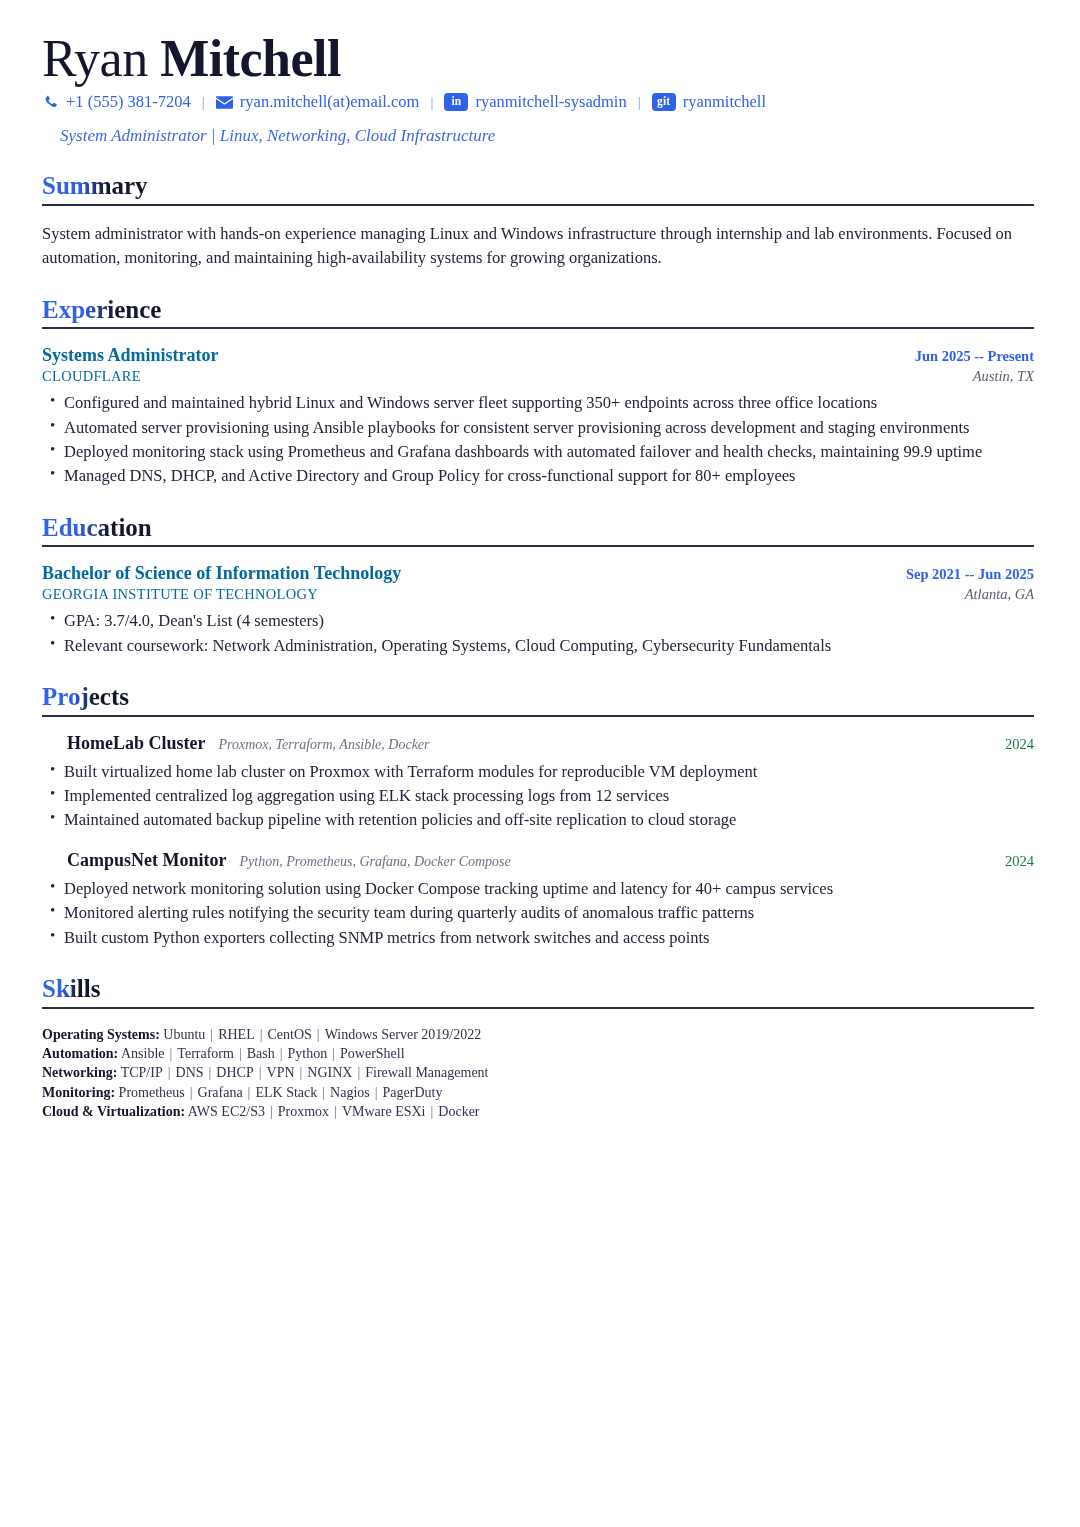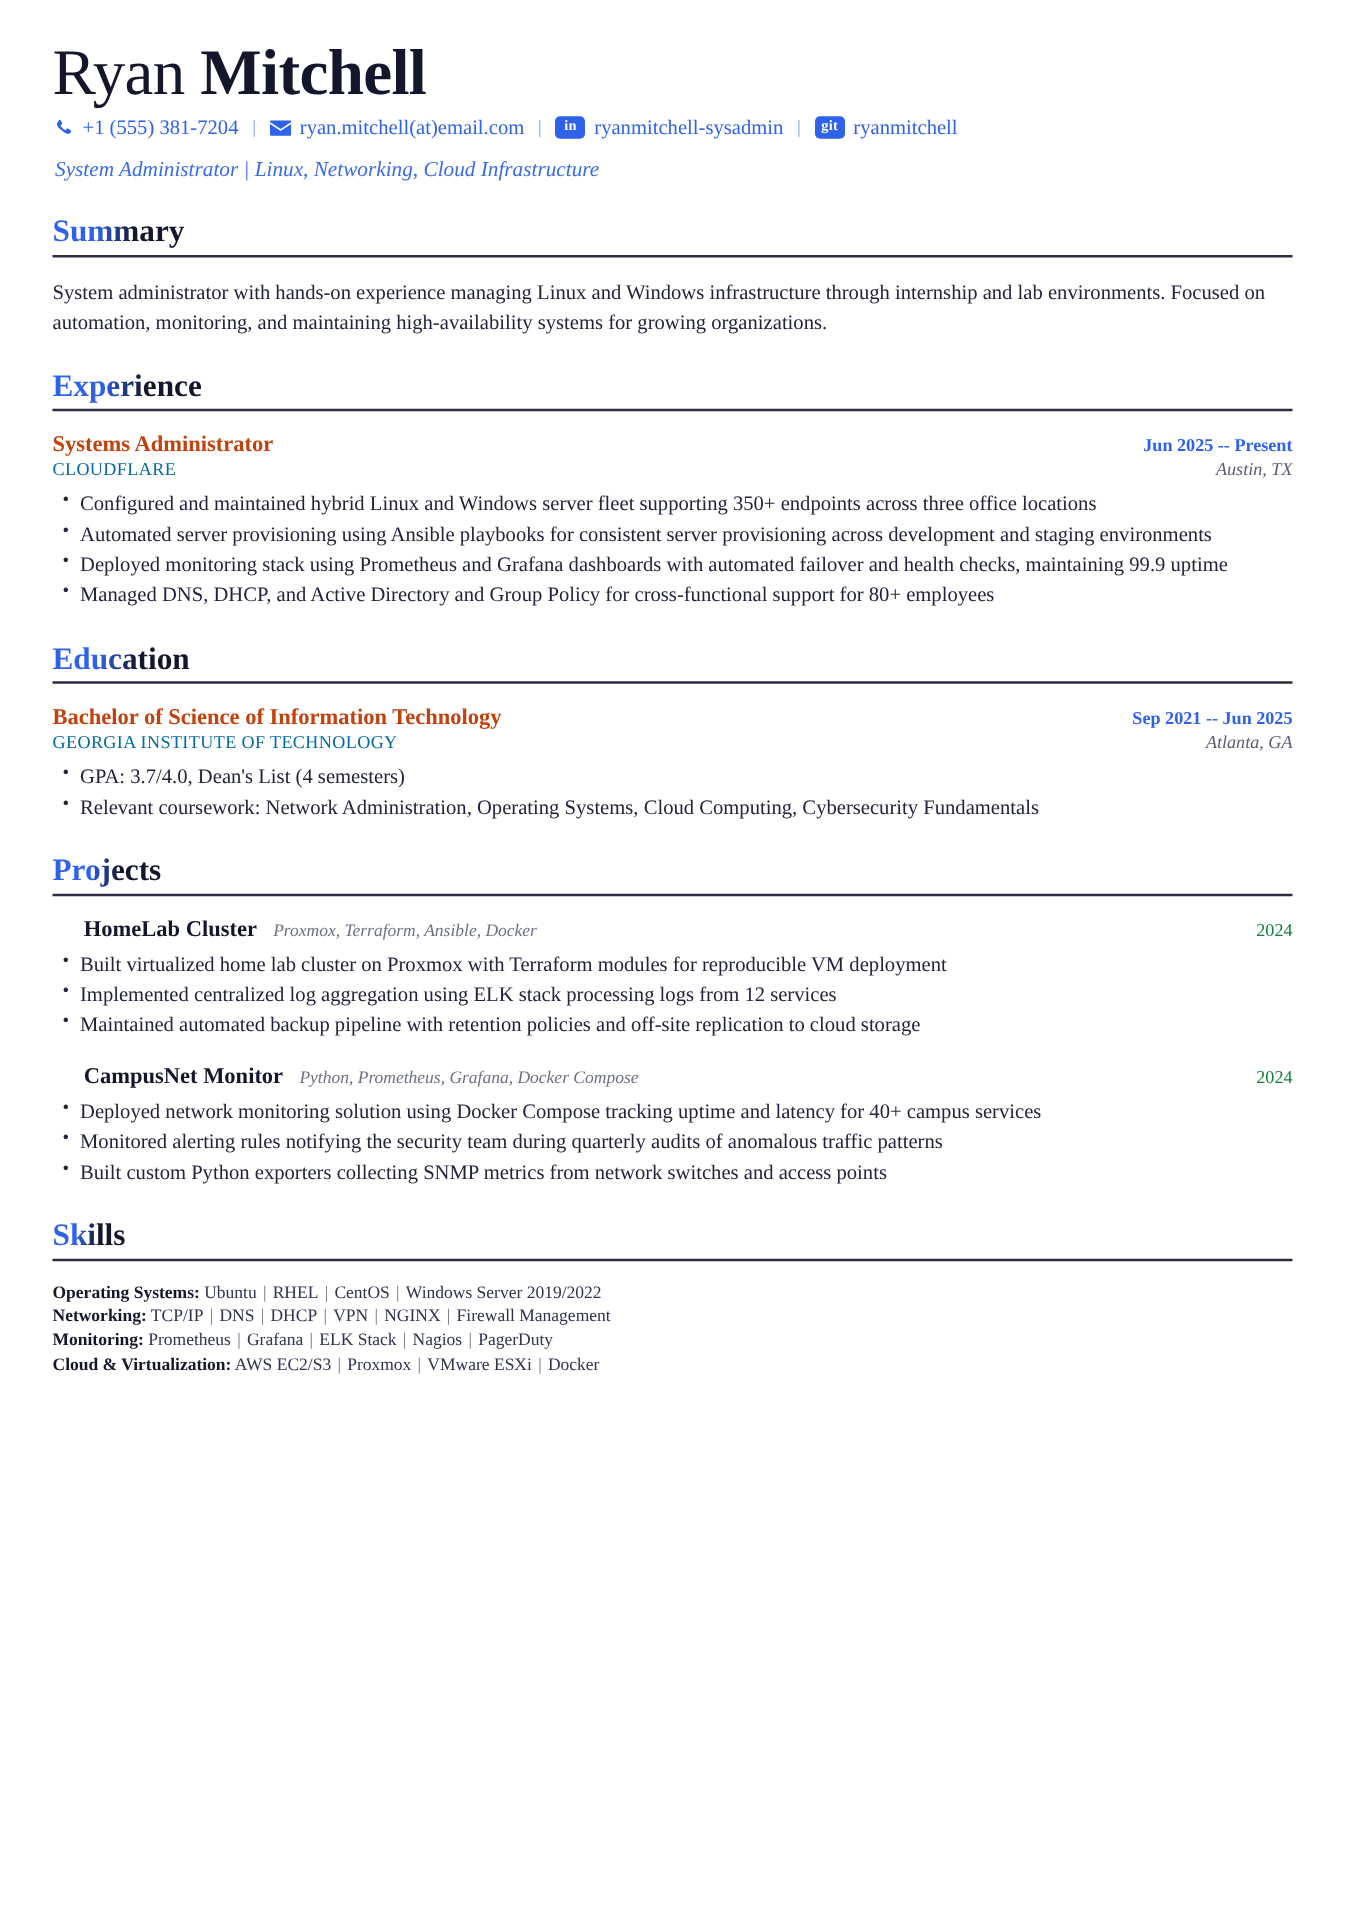--- a/index.html
+++ b/index.html
@@ -71,21 +71,21 @@
     font-size: 11.5px;
     line-height: 1;
     padding: 3px 5px 4px 5px;
     min-width: 14px;
     letter-spacing: 0.2px;
   }
   .tagline {
     font-size: 17px;
     font-style: italic;
     color: #3a6ae8;
-    margin: 14px 0 0 2px;
+    margin: 14px 0 0 18px;
   }
 
   
   .section { margin-top: 26px; }
   .section-head {
     font-size: 25px;
     font-weight: 700;
     line-height: 1.1;
     margin: 0;
     background-image: linear-gradient(90deg, #2f62e8 0%, #2f62e8 34%, #14162b 62%, #14162b 100%);
@@ -115,21 +115,21 @@
   .entry { margin-bottom: 4px; }
   .entry-row {
     display: flex;
     justify-content: space-between;
     align-items: baseline;
     gap: 20px;
   }
   .entry-title {
     font-size: 18px;
     font-weight: 700;
-    color: #c2410c;
+    color: #0369a1;
   }
   .entry-date {
     font-size: 14.5px;
     color: #2f62e8;
     white-space: nowrap;
     font-weight: 600;
     text-align: right;
   }
   .entry-sub {
     font-size: 14.5px;
@@ -350,19 +350,20 @@
           </ul>
         </div>
       </div>
   </div>
 
   <div class="section">
     <div class="section-head">Skills</div>
     <div class="rule"></div>
     <div class="section-body" id="skill-groups">
         <div class="skill-line"><span class="skill-label">Operating Systems:</span> <span class="skill-values"><span>Ubuntu</span><span class="skill-pipe">|</span><span>RHEL</span><span class="skill-pipe">|</span><span>CentOS</span><span class="skill-pipe">|</span><span>Windows Server 2019/2022</span></span></div>
+        <div class="skill-line"><span class="skill-label">Automation:</span> <span class="skill-values"><span>Ansible</span><span class="skill-pipe">|</span><span>Terraform</span><span class="skill-pipe">|</span><span>Bash</span><span class="skill-pipe">|</span><span>Python</span><span class="skill-pipe">|</span><span>PowerShell</span></span></div>
         <div class="skill-line"><span class="skill-label">Networking:</span> <span class="skill-values"><span>TCP/IP</span><span class="skill-pipe">|</span><span>DNS</span><span class="skill-pipe">|</span><span>DHCP</span><span class="skill-pipe">|</span><span>VPN</span><span class="skill-pipe">|</span><span>NGINX</span><span class="skill-pipe">|</span><span>Firewall Management</span></span></div>
         <div class="skill-line"><span class="skill-label">Monitoring:</span> <span class="skill-values"><span>Prometheus</span><span class="skill-pipe">|</span><span>Grafana</span><span class="skill-pipe">|</span><span>ELK Stack</span><span class="skill-pipe">|</span><span>Nagios</span><span class="skill-pipe">|</span><span>PagerDuty</span></span></div>
         <div class="skill-line"><span class="skill-label">Cloud &amp; Virtualization:</span> <span class="skill-values"><span>AWS EC2/S3</span><span class="skill-pipe">|</span><span>Proxmox</span><span class="skill-pipe">|</span><span>VMware ESXi</span><span class="skill-pipe">|</span><span>Docker</span></span></div>
       </div>
   </div>
 
 </div>
 
 </body></html>

